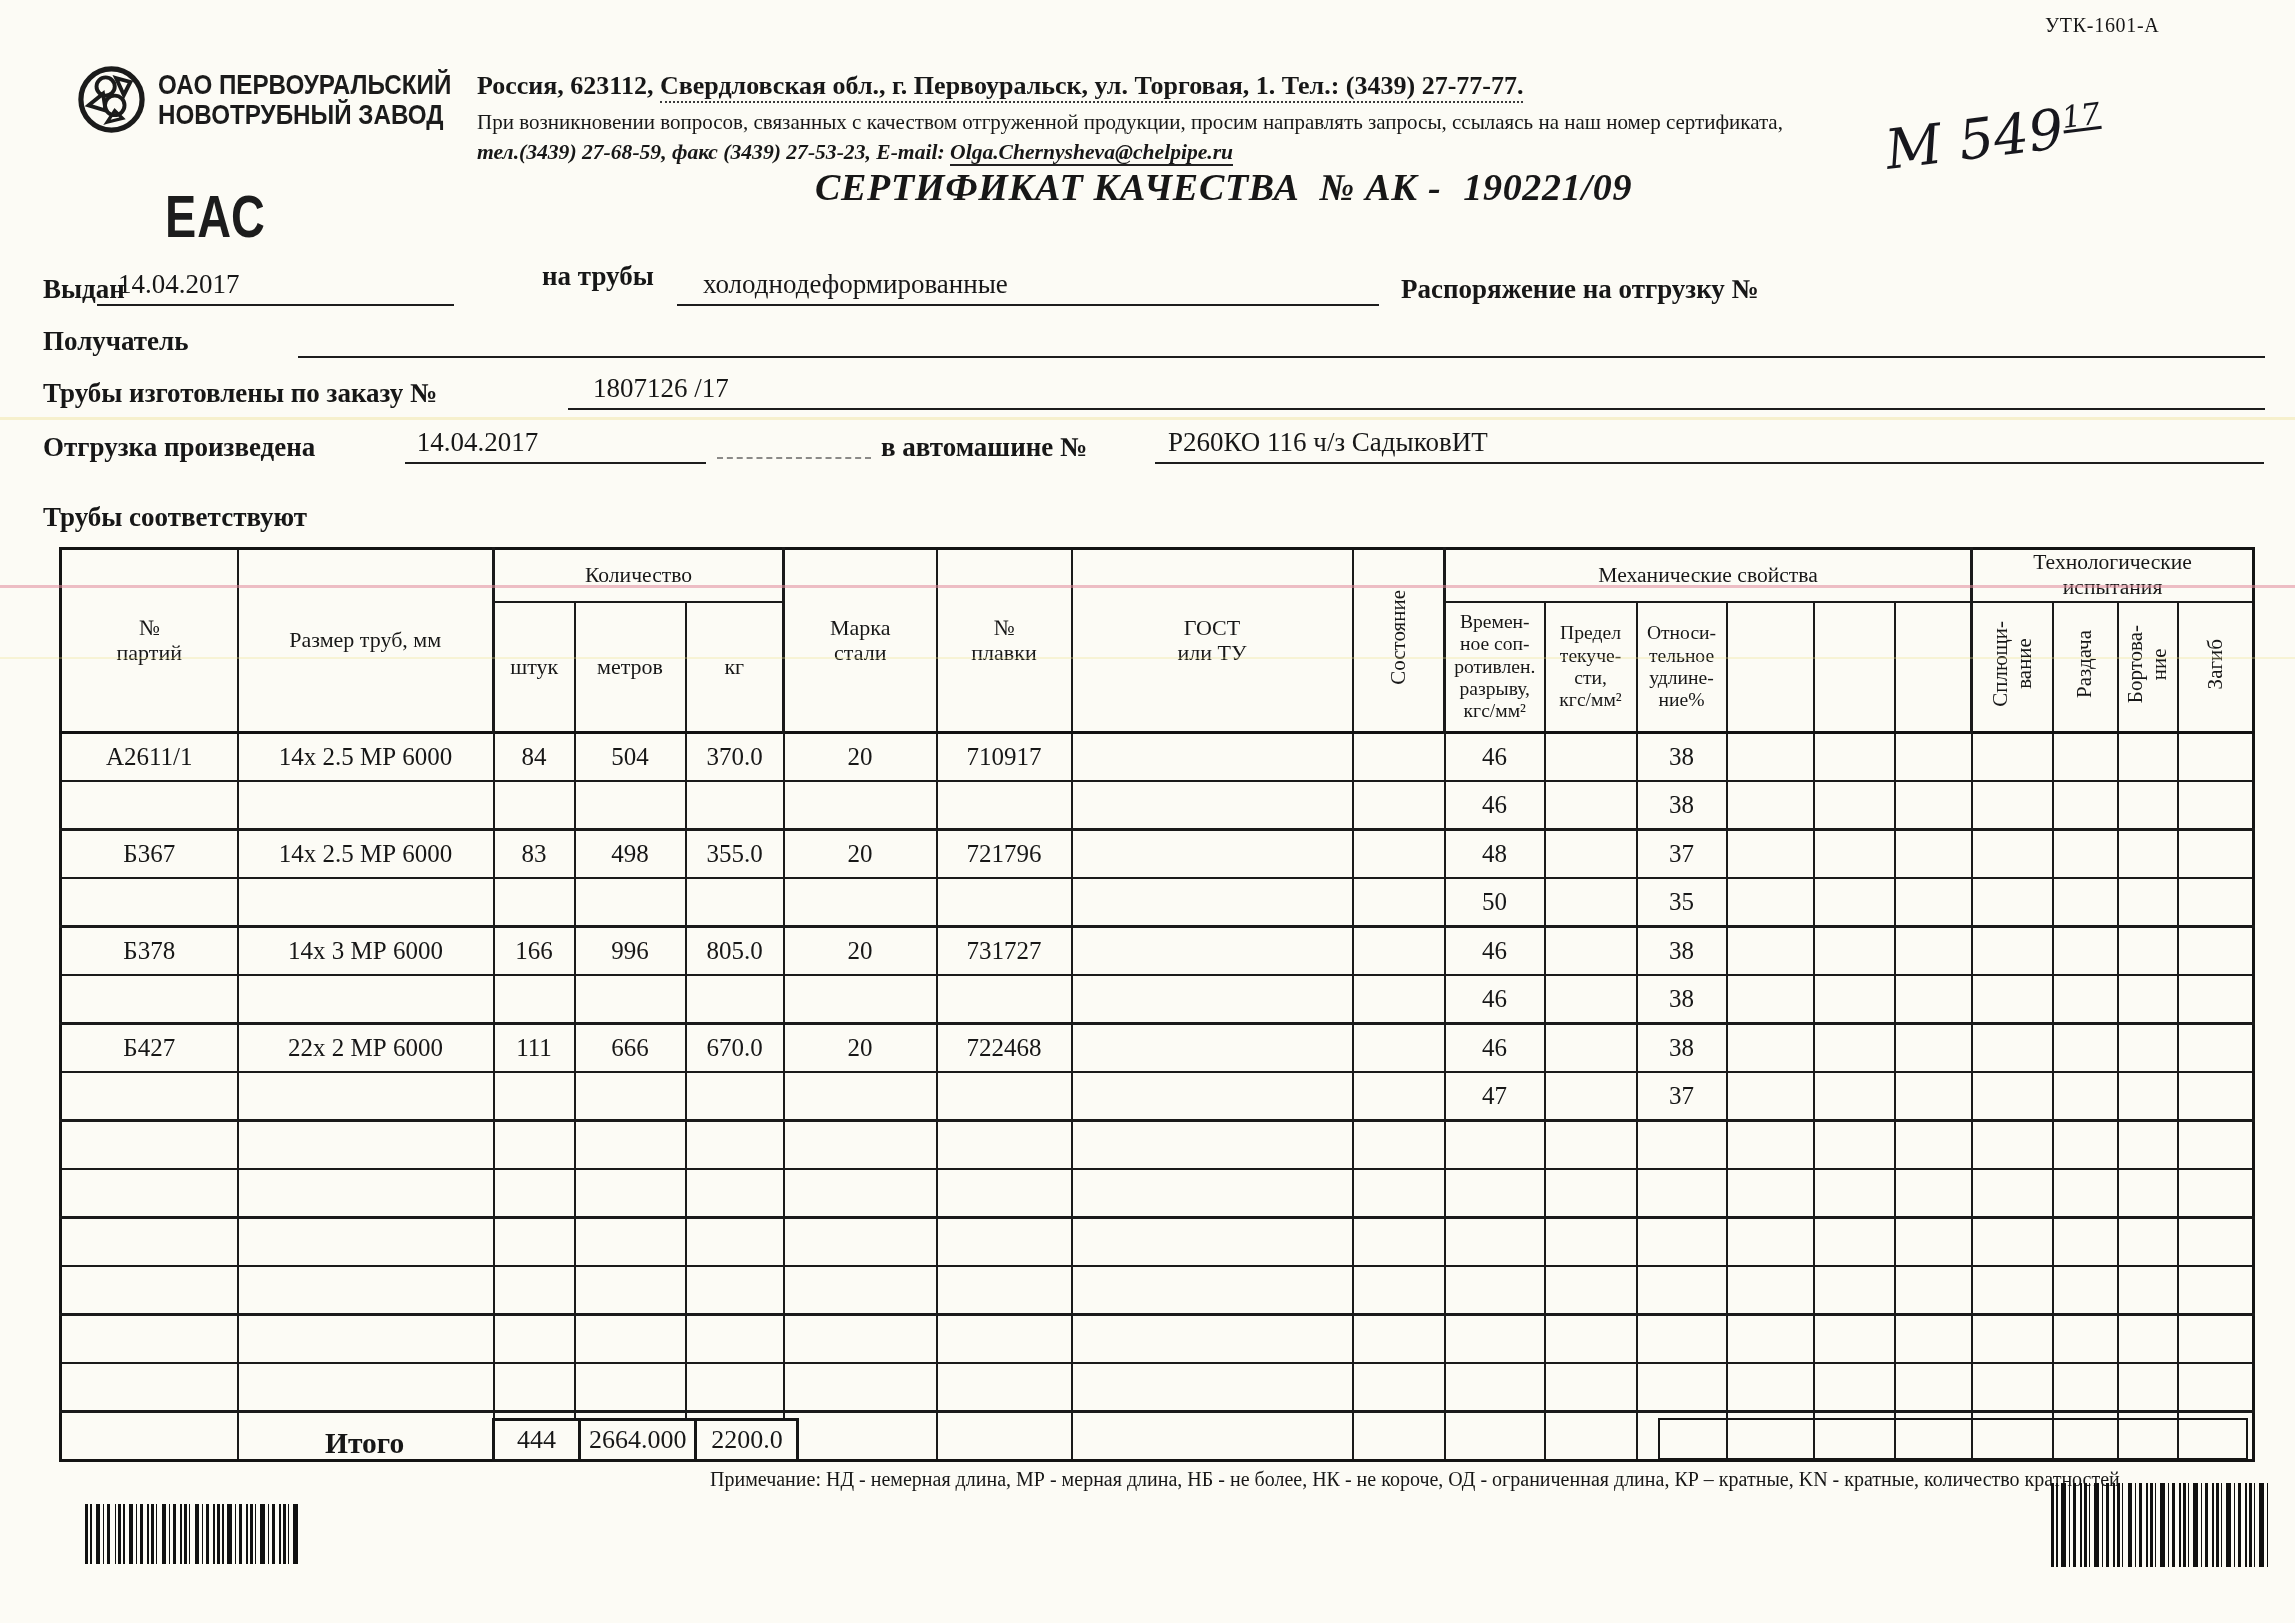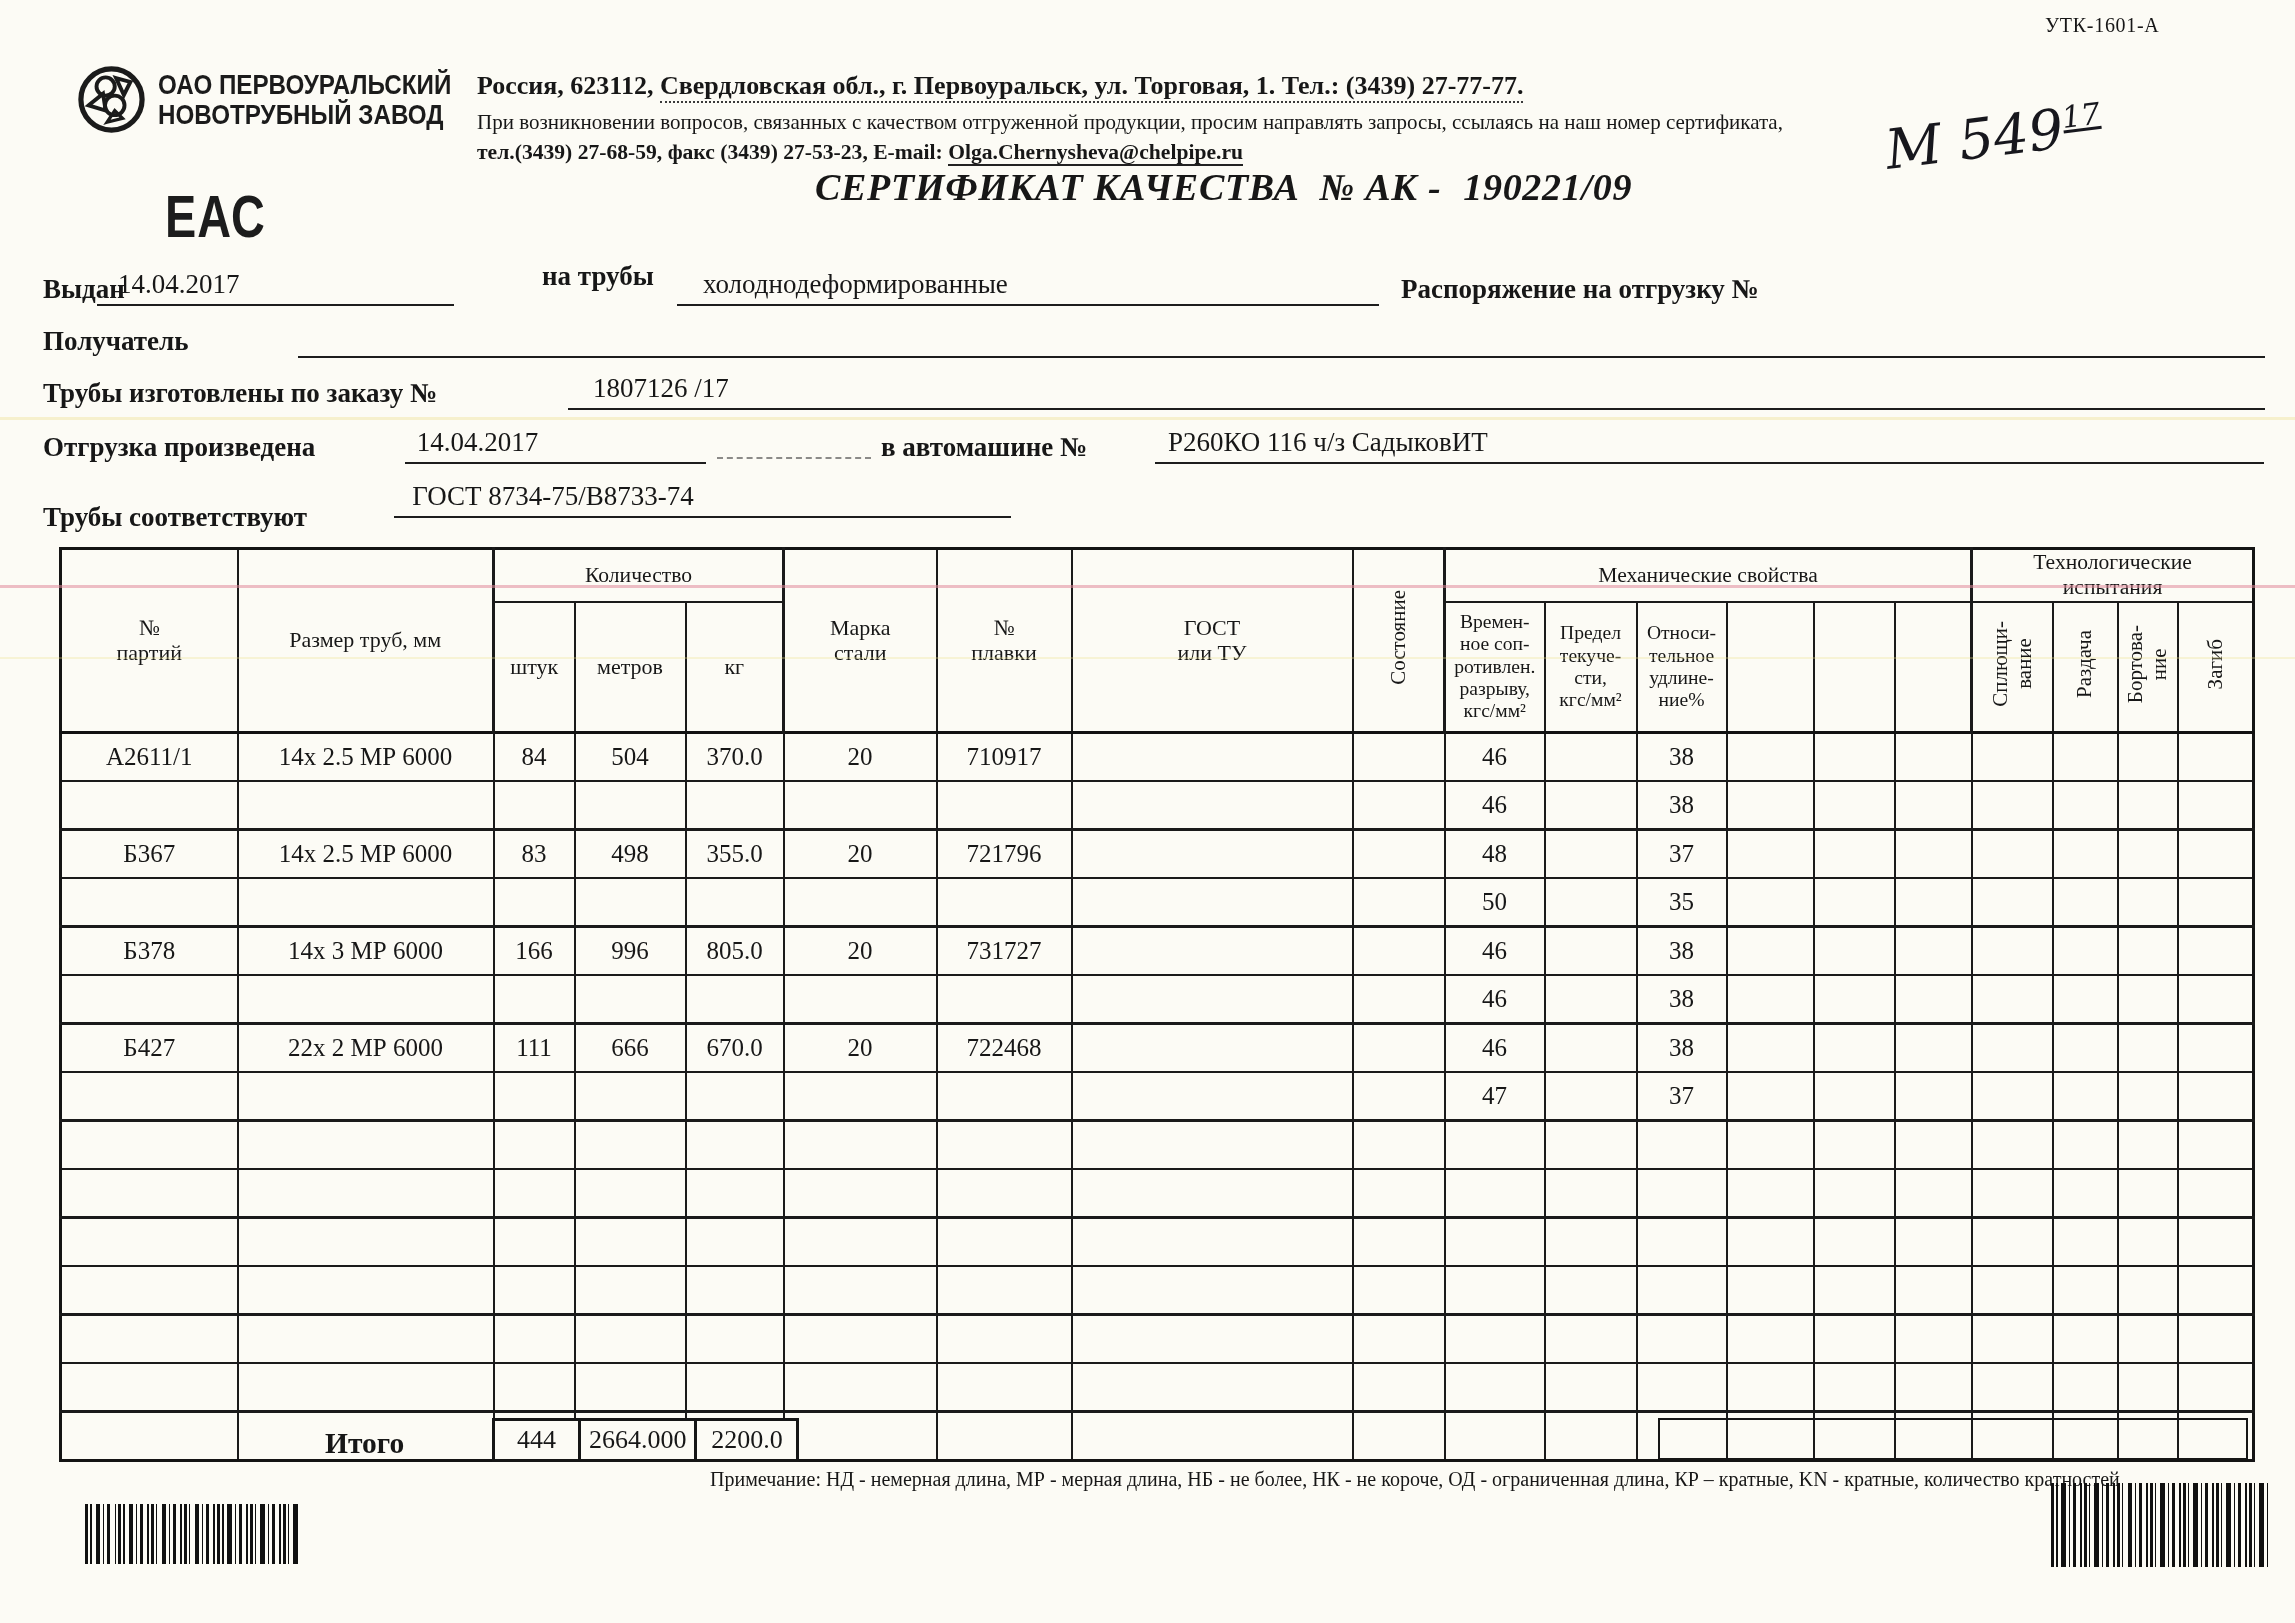--- a/index.html
+++ b/index.html
@@ -19,21 +19,21 @@
   }
   .eac{
     position:absolute;left:165px;top:182px;font-family:"Liberation Sans",sans-serif;
     font-weight:bold;font-size:60px;letter-spacing:1.3px;transform:scaleX(.78);
     transform-origin:left top;color:#1c1c1c;
   }
   .addr{position:absolute;left:477px;top:71px;width:1571px;}
   .addr-l1{font-size:26px;font-weight:bold;white-space:nowrap;}
   .addr-l1 .u{border-bottom:2.6px dotted #3a3a3a;padding-bottom:1.3px;}
   .addr-l2{font-size:21px;margin-top:9.2px;white-space:nowrap;}
-  .addr-l3{font-size:21.6px;font-weight:bold;margin-top:5.2px;white-space:nowrap;}
+  .addr-l3{font-size:21.6px;font-weight:bold;margin-top:5.2px;white-space:nowrap;font-style:italic;}
   .addr-l3 .email{border-bottom:2px solid #222;}
   .title{
     position:absolute;left:815px;top:165px;font-size:38px;font-weight:bold;
     font-style:italic;white-space:nowrap;letter-spacing:0.7px;
   }
   .title .np{margin-left:20px;}
   .title .nn{margin-left:22px;}
   .handnote{
     position:absolute;left:1885px;top:105px;font-family:"DejaVu Serif",serif;
     font-style:italic;font-size:55px;color:#17171d;transform:rotate(-7deg);
@@ -158,23 +158,20 @@
   <div class="uline" style="left:405px;top:424px;width:301px">
     <span class="val" style="left:11.8px">14.04.2017</span>
   </div>
   <div class="dashseg" style="left:717px;top:450px;width:154px"></div>
   <div class="flabel" style="left:881px;top:432px">в автомашине №</div>
   <div class="uline" style="left:1155px;top:424px;width:1109px">
     <span class="val" style="left:13px">Р260КО 116 ч/з СадыковИТ</span>
   </div>
 
   <div class="flabel" style="left:43px;top:502px">Трубы соответствуют</div>
-  <div class="uline" style="left:394px;top:478px;width:617px">
-    <span class="val" style="left:18.3px">ГОСТ 8734-75/В8733-74</span>
-  </div>
 
   <table class="cert-table">
     <colgroup>
       <col style="width:177px">
         <col style="width:256px">
         <col style="width:81px">
       <col style="width:111px">
         <col style="width:98px">
         <col style="width:153px">
       <col style="width:135px">

